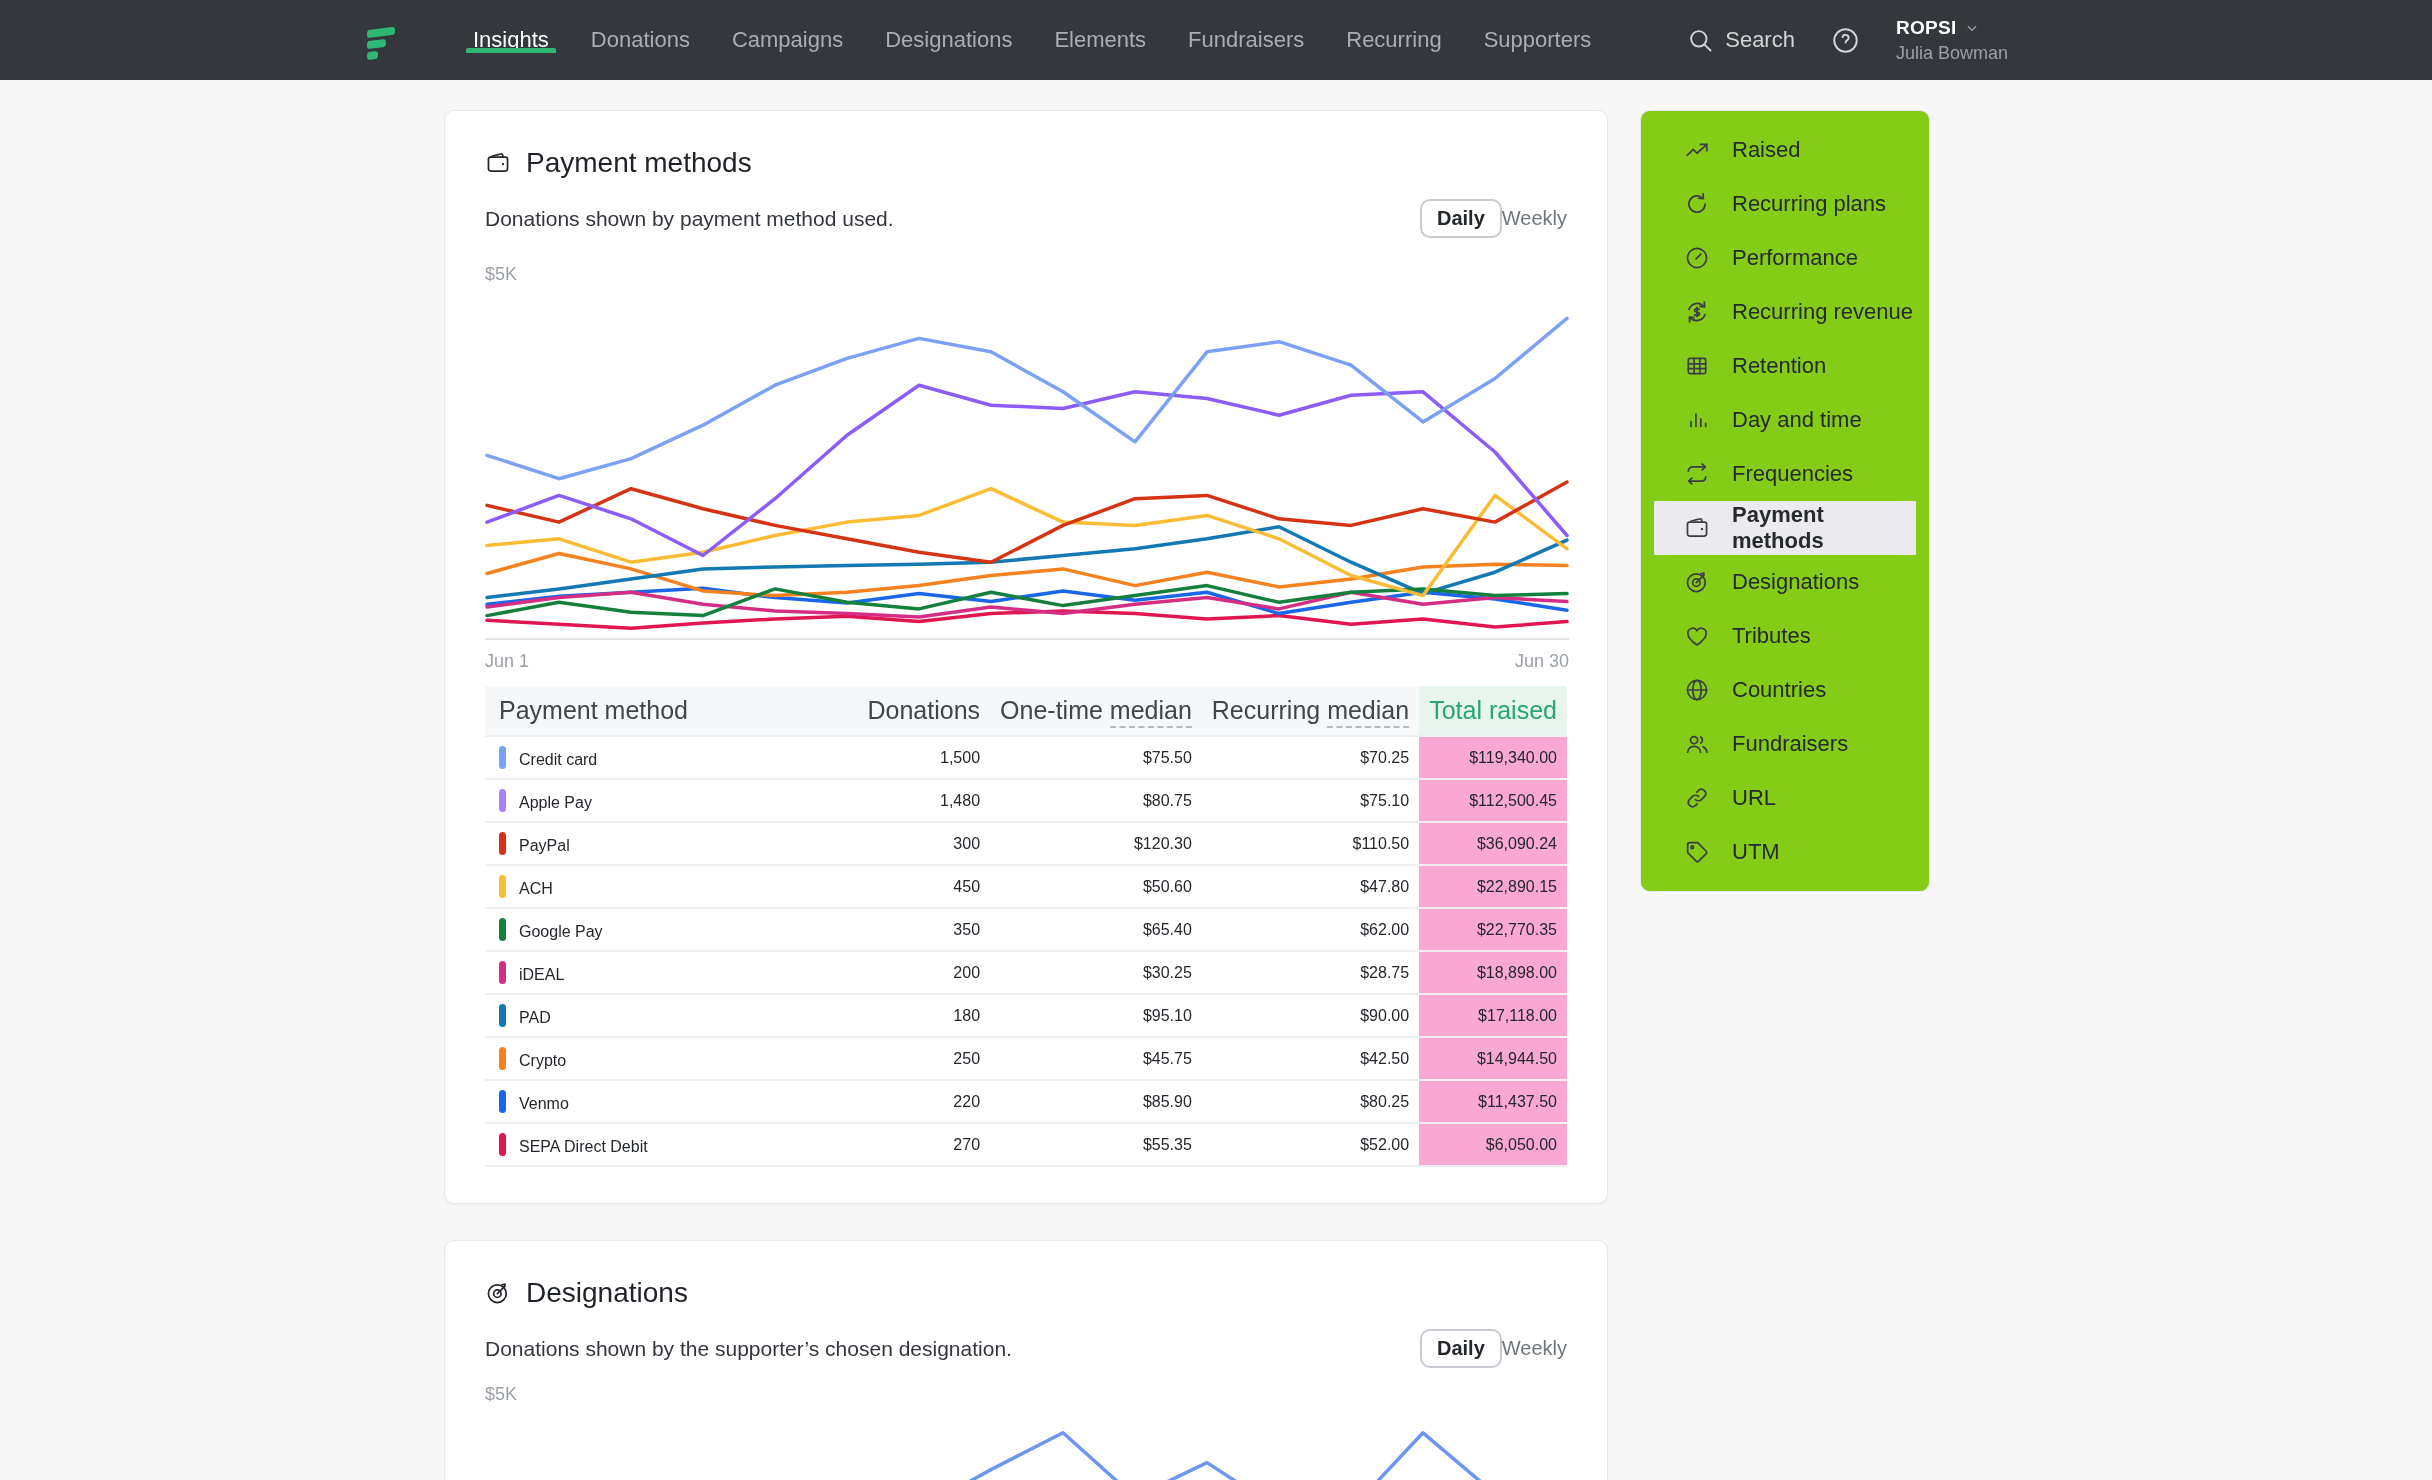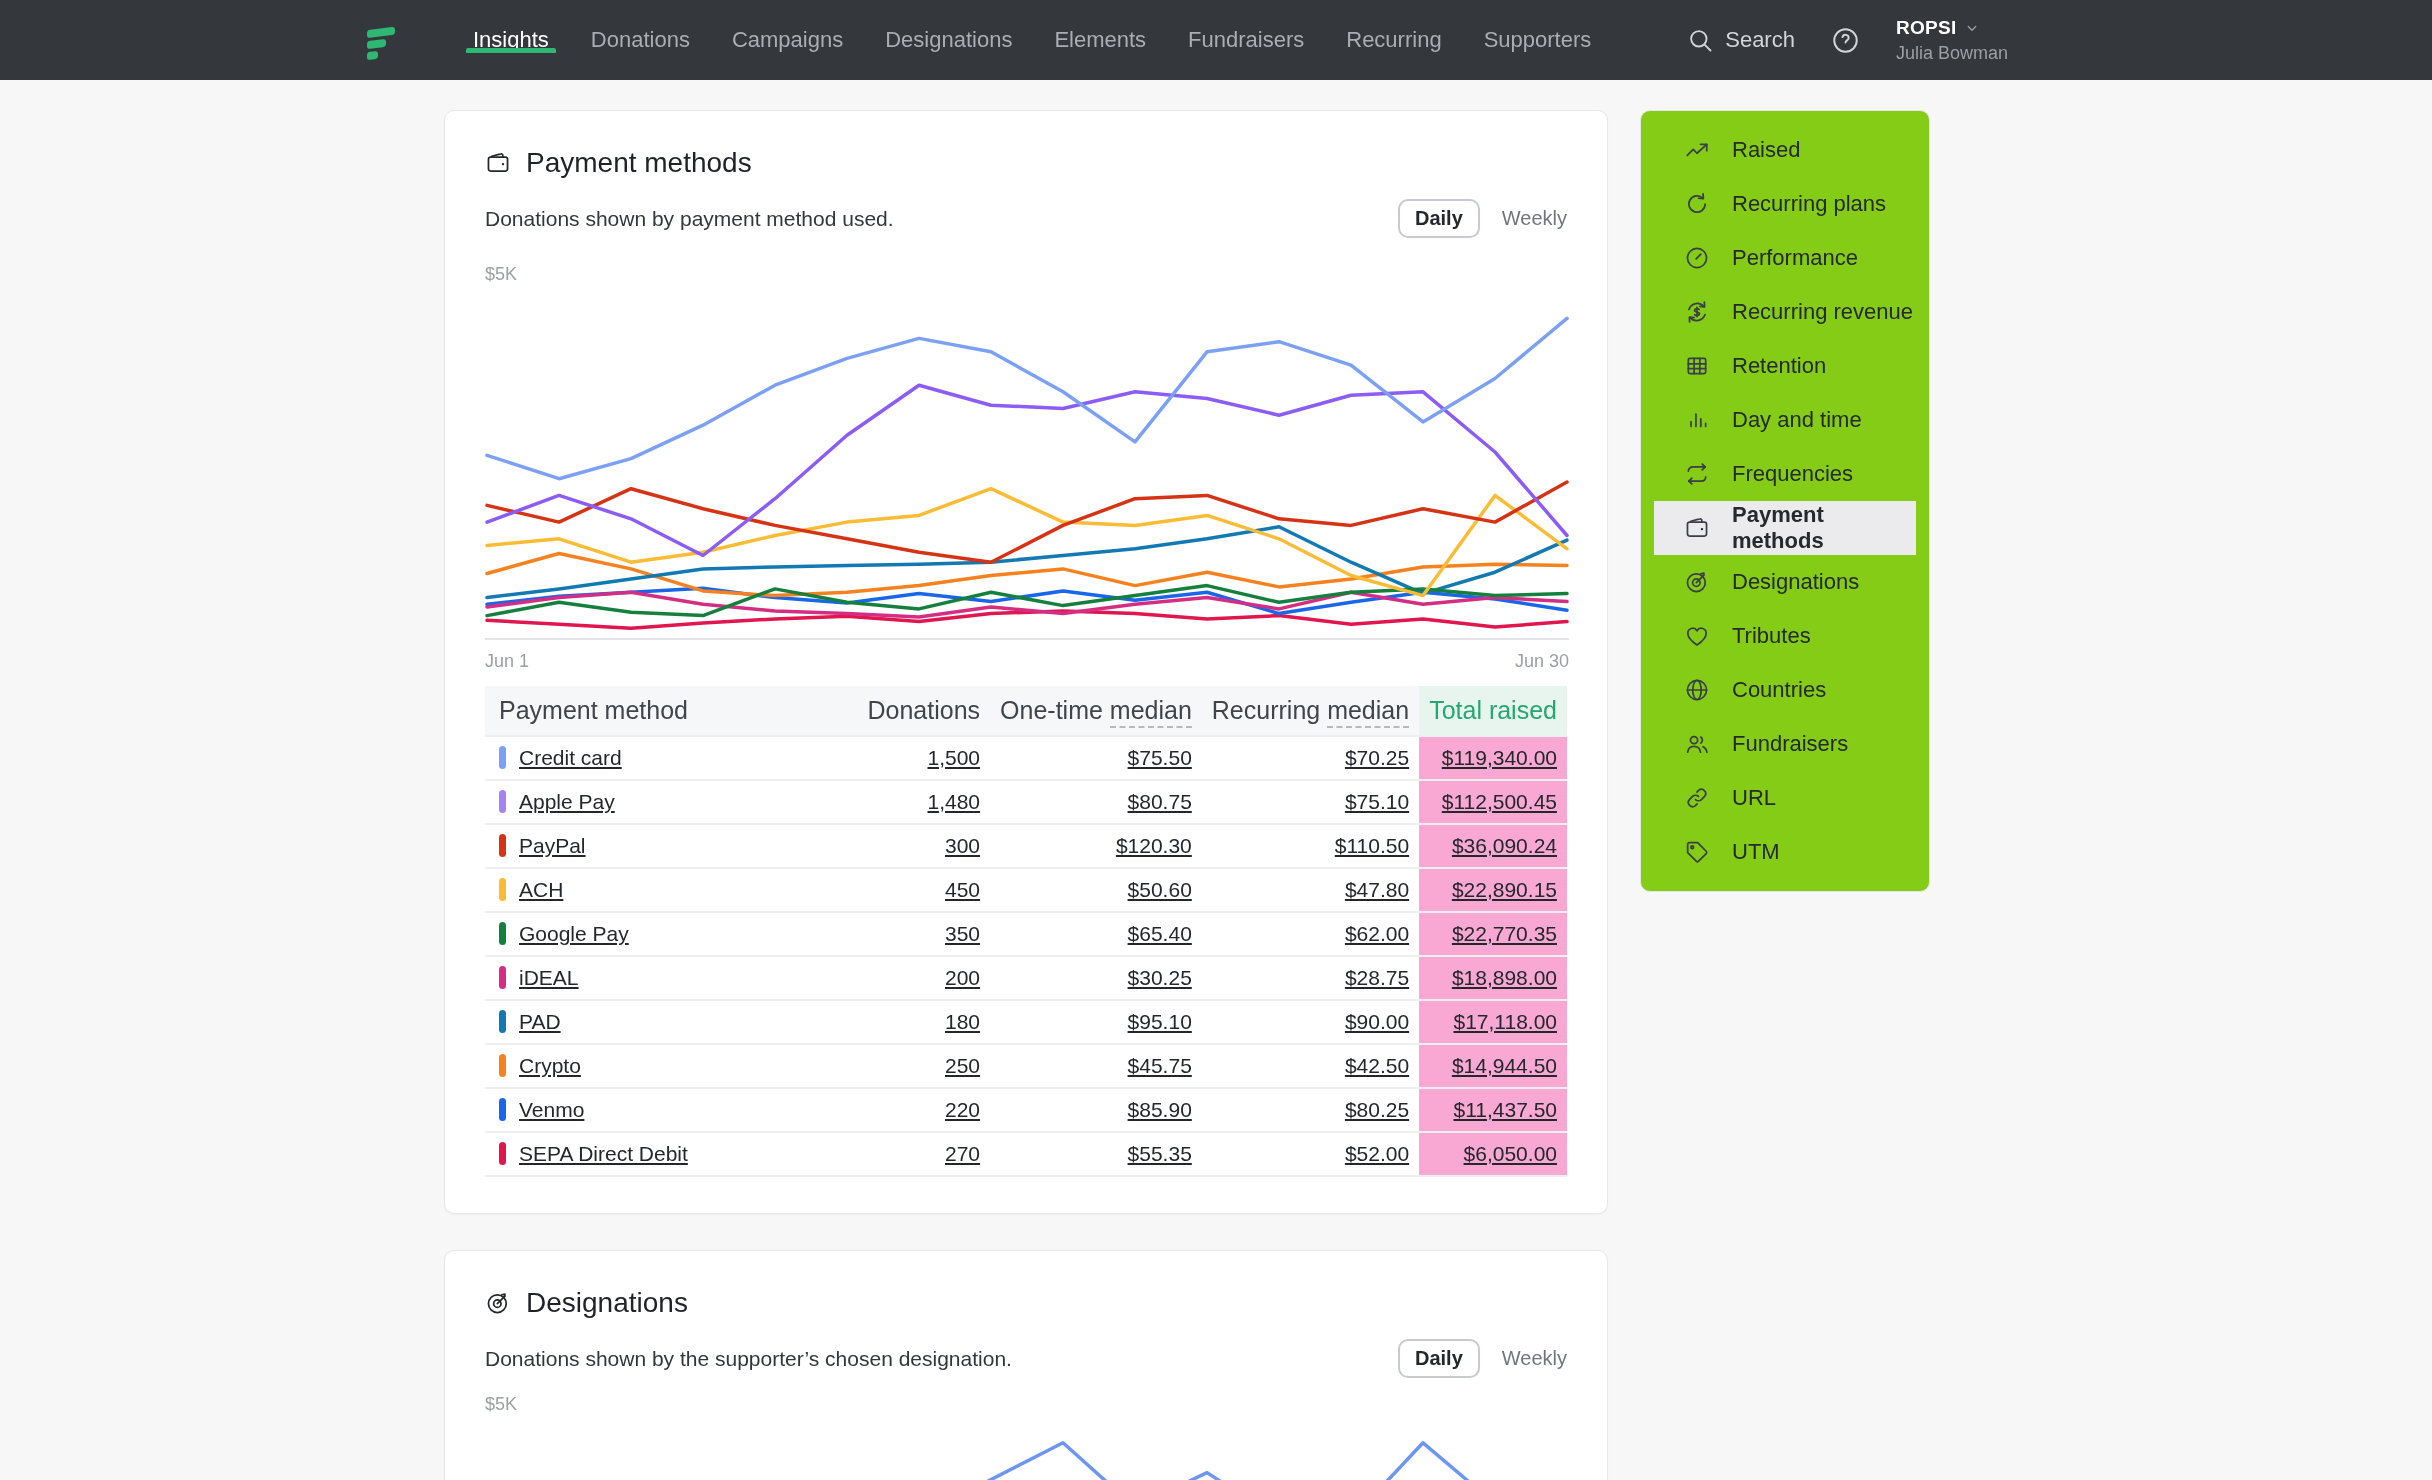--- a/index.html
+++ b/index.html
@@ -40,43 +40,43 @@
     box-sizing:border-box;width:100%;
     background:#ffffff;border:1px solid #e6e7ea;border-radius:10px;
     box-shadow:0 1px 2px rgba(20,24,32,.04);
     padding:36px 40px;
   }
   .card-head{display:flex;align-items:center;gap:15px;}
   .card-head svg{stroke:#24272c;}
   .card-title{font-size:28px;font-weight:500;color:#1f2227;}
   .sub-row{display:flex;align-items:center;margin-top:20px;}
   .subtitle{font-size:21px;color:#33373d;}
-  .toggle{margin-left:auto;display:flex;align-items:center;gap:22px;}
+  .toggle{margin-left:auto;display:flex;align-items:center;}
   .pill{
     border:2px solid #c7cad0;border-radius:10px;padding:6px 15px;
     font-size:20px;font-weight:700;color:#24272c;background:#fff;cursor:pointer;
   }
   .toggle-alt{font-size:20px;color:#71767d;cursor:pointer;}
   .ylabel{margin-top:26px;font-size:18px;color:#9ba0a7;}
   .ylabel2{margin-top:16px;font-size:18px;color:#9ba0a7;}
   .chart1{width:1084px;height:352px;margin-top:6px;}
   .chart2{width:1084px;height:365px;margin-top:2px;}
   .xlabels{display:flex;justify-content:space-between;font-size:18px;color:#9ba0a7;margin-top:8px;width:1084px;}
   
   table{width:100%;border-collapse:collapse;margin-top:14px;}
   th{
     font-weight:400;font-size:25px;color:#40454c;background:#f6f7f9;
     padding:10px 10px;text-align:right;white-space:nowrap;
   }
   th.c-name{text-align:left;padding-left:14px;}
   th.c-total{color:#27a671;background:#e7f5ee;}
   .dash{border-bottom:2px dashed #b6bac0;padding-bottom:2px;}
   td{
-    padding:9px 10px;text-align:right;font-size:21px;color:#24272c;
-    border-top:2px solid #eeeff1;white-space:nowrap;text-decoration:underline;
+    padding:9px 10px;text-align:right;font-size:16px;color:#24272c;
+    border-top:2px solid #eeeff1;white-space:nowrap;
   }
   td.c-name{text-align:left;padding-left:14px;}
   td.c-total{background:#f9a8d4;}
   tbody tr:last-child td{border-bottom:2px solid #eeeff1;}
   .chip{display:inline-block;width:7px;height:23px;border-radius:4px;margin-right:13px;vertical-align:-4px;}
   
   .sidebar{
     box-sizing:border-box;width:290px;background:#84cc16;
     border:1px solid #e6e7ea;border-radius:10px;padding:12px 13px;
   }

